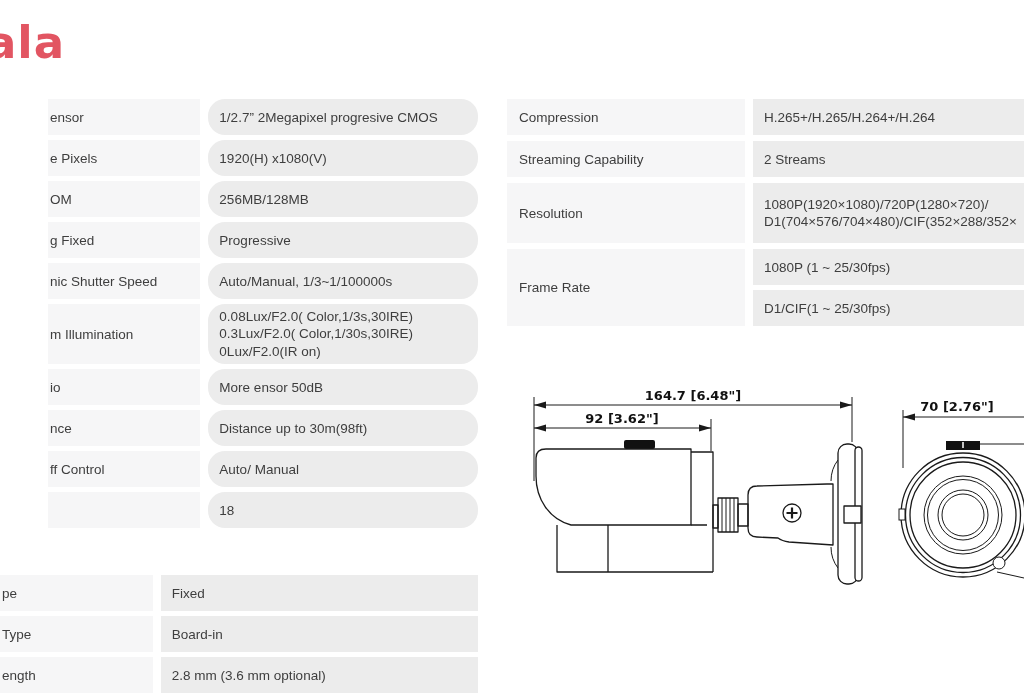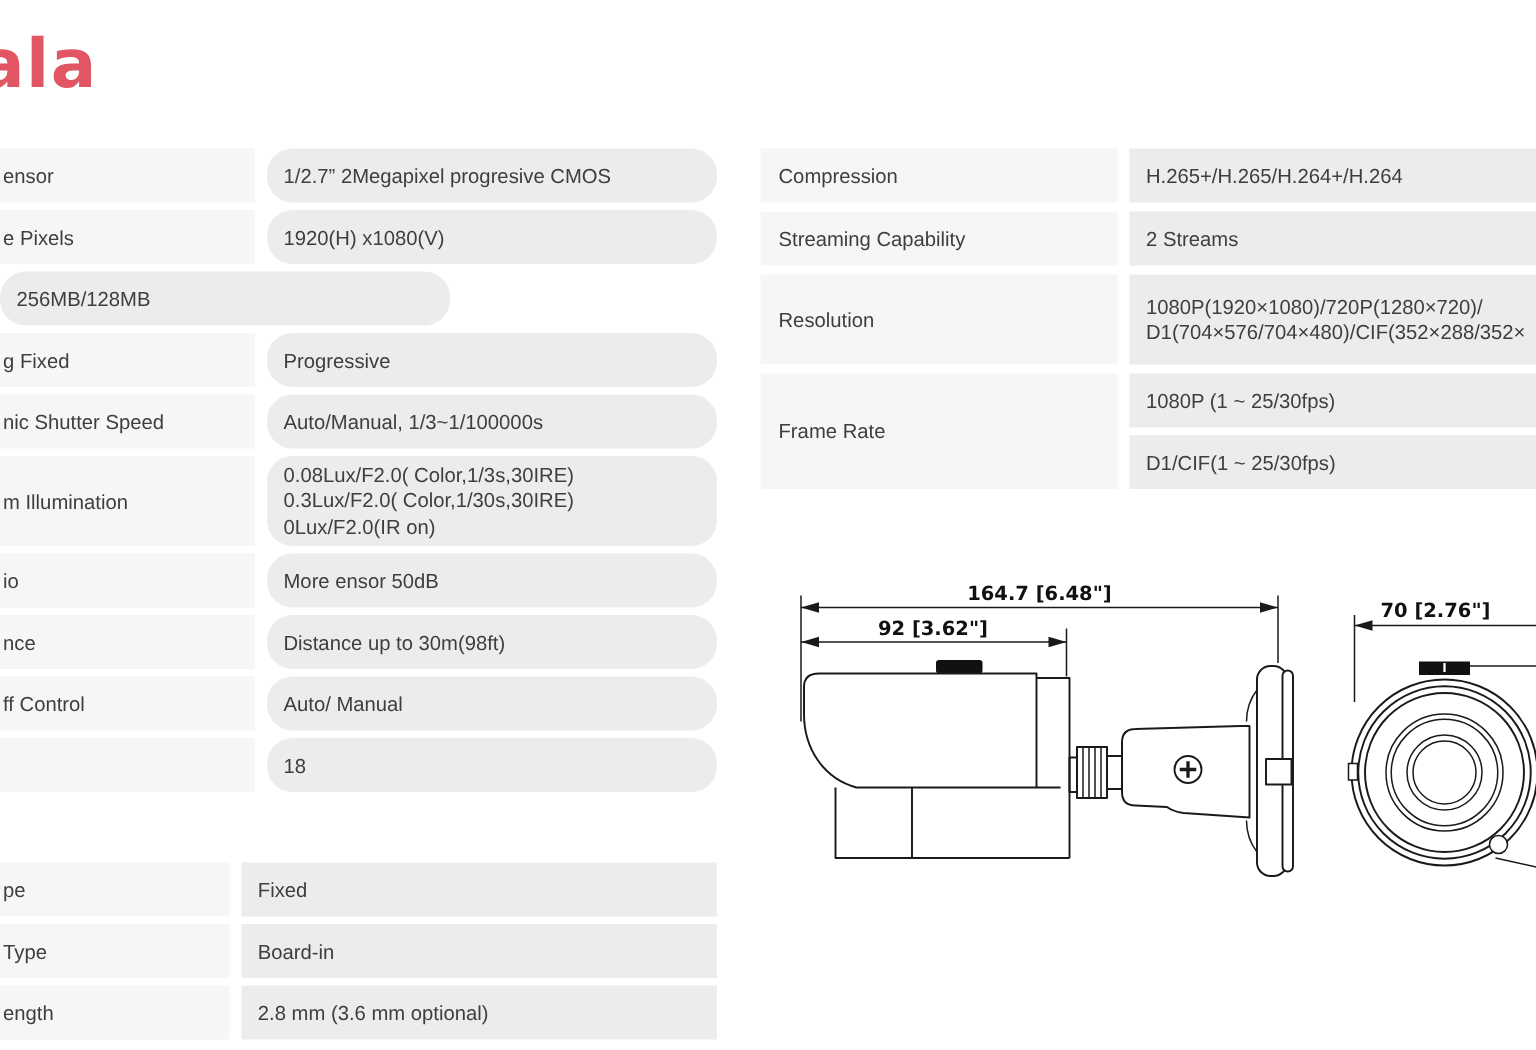--- a/index.html
+++ b/index.html
@@ -15,21 +15,21 @@
     user-select:none;
   }
   .spec { position:absolute; display:flex; flex-direction:column; }
   .spec .r { display:flex; gap:8px; }
   .cell { display:flex; align-items:center; font-size:13.5px; color:#3e3e3e; }
   .lab { background:#f6f6f7; padding-left:2px; }
   .val { background:#ececec; padding-left:11px; white-space:nowrap; }
   .h1 { height:36px; }
   .h2 { height:60px; }
   .multi { flex-direction:column; align-items:flex-start; justify-content:center; line-height:17.5px; }
-  .t-left  { left:0;   top:99px;  width:478px; gap:5px; }
+  .t-left  { left:0;   top:99px;  width:478px; gap:5px;padding-left:48px; }
   .t-left .lab  { width:170px; }
   .t-left .val  { width:300px;border-radius:17px; }
   .t-lens  { left:0;   top:575px; width:478px; gap:5px; }
   .t-lens .lab  { width:170px;text-align:right; }
   .t-lens .val  { width:352px; }
   .t-right { left:507px; top:99px; gap:6px; }
   .t-right .lab { width:238px; padding-left:12px; }
   .t-right .val { width:300px; }
   .t-right .lab.hspan { height:77px; }
   .vstack { display:flex; flex-direction:column; gap:5px; }
@@ -49,20 +49,21 @@
   <div class="spec t-left">
     <div class="r">
         <div class="cell lab h1">ensor</div>
         <div class="cell val h1">1/2.7” 2Megapixel progresive CMOS</div>
       </div>
     <div class="r">
         <div class="cell lab h1">e Pixels</div>
         <div class="cell val h1">1920(H) x1080(V)</div>
       </div>
     <div class="r">
+        <div class="cell lab h1">OM</div>
         <div class="cell val h1">256MB/128MB</div>
       </div>
     <div class="r">
         <div class="cell lab h1">g Fixed</div>
         <div class="cell val h1">Progressive</div>
       </div>
     <div class="r">
         <div class="cell lab h1">nic Shutter Speed</div>
         <div class="cell val h1">Auto/Manual, 1/3~1/100000s</div>
       </div>

